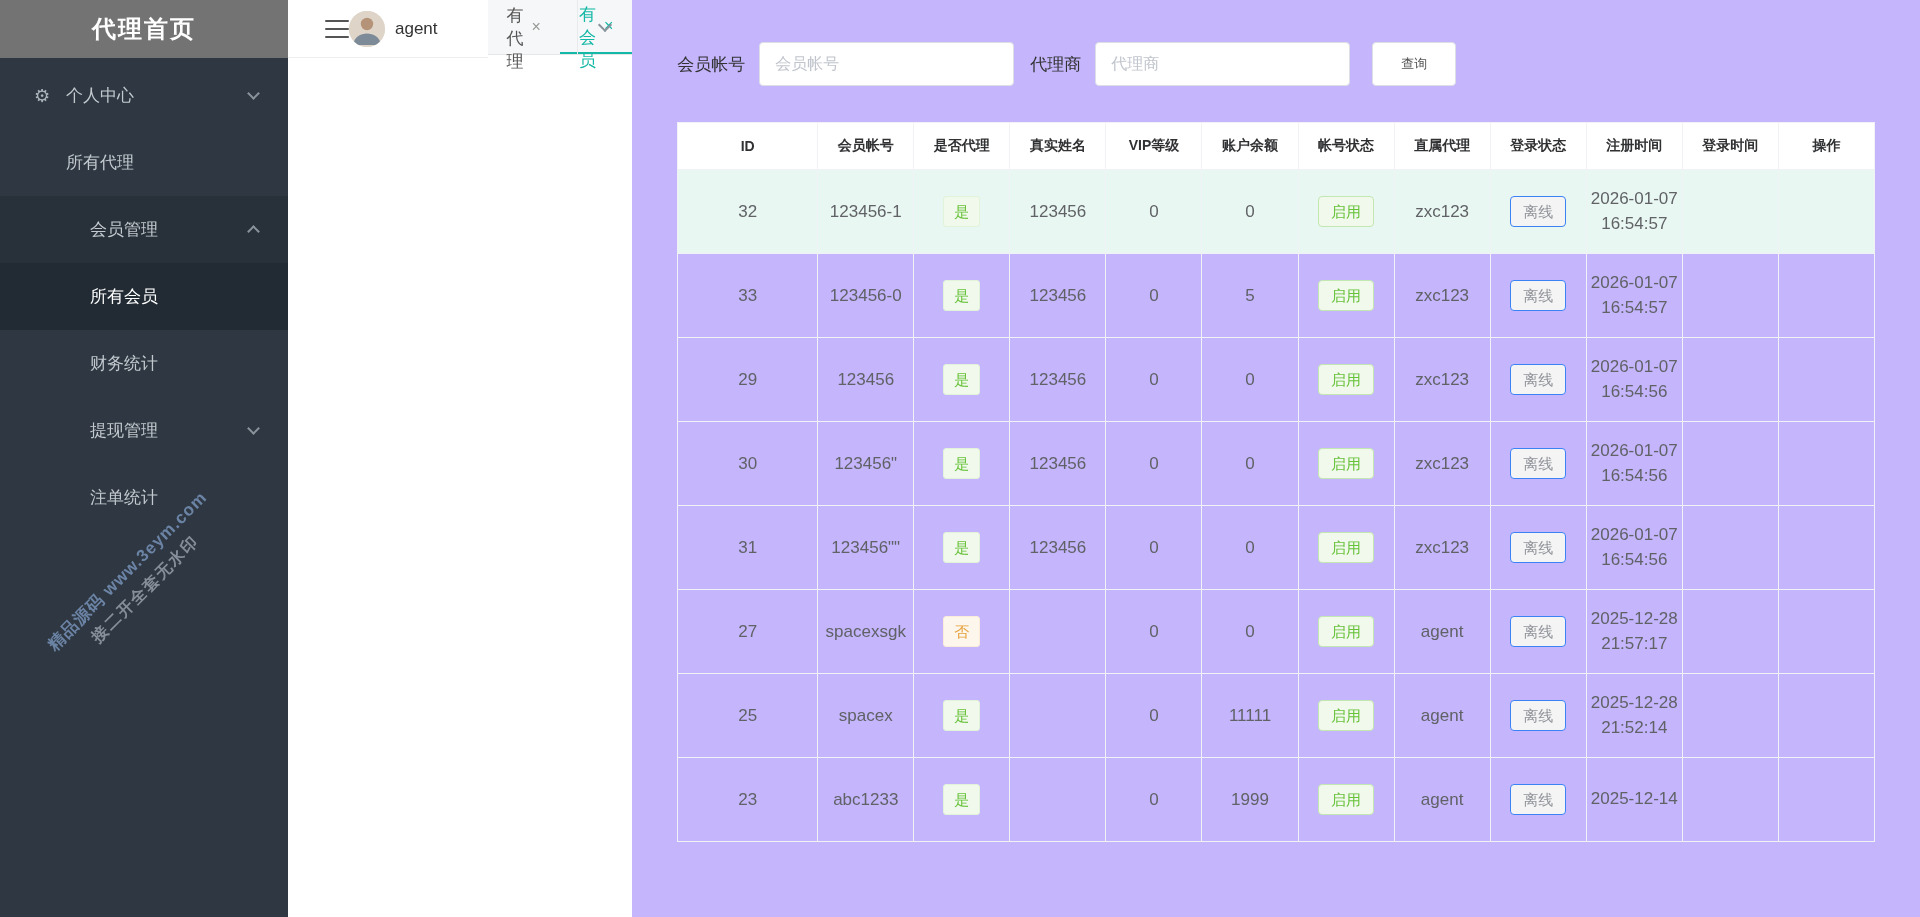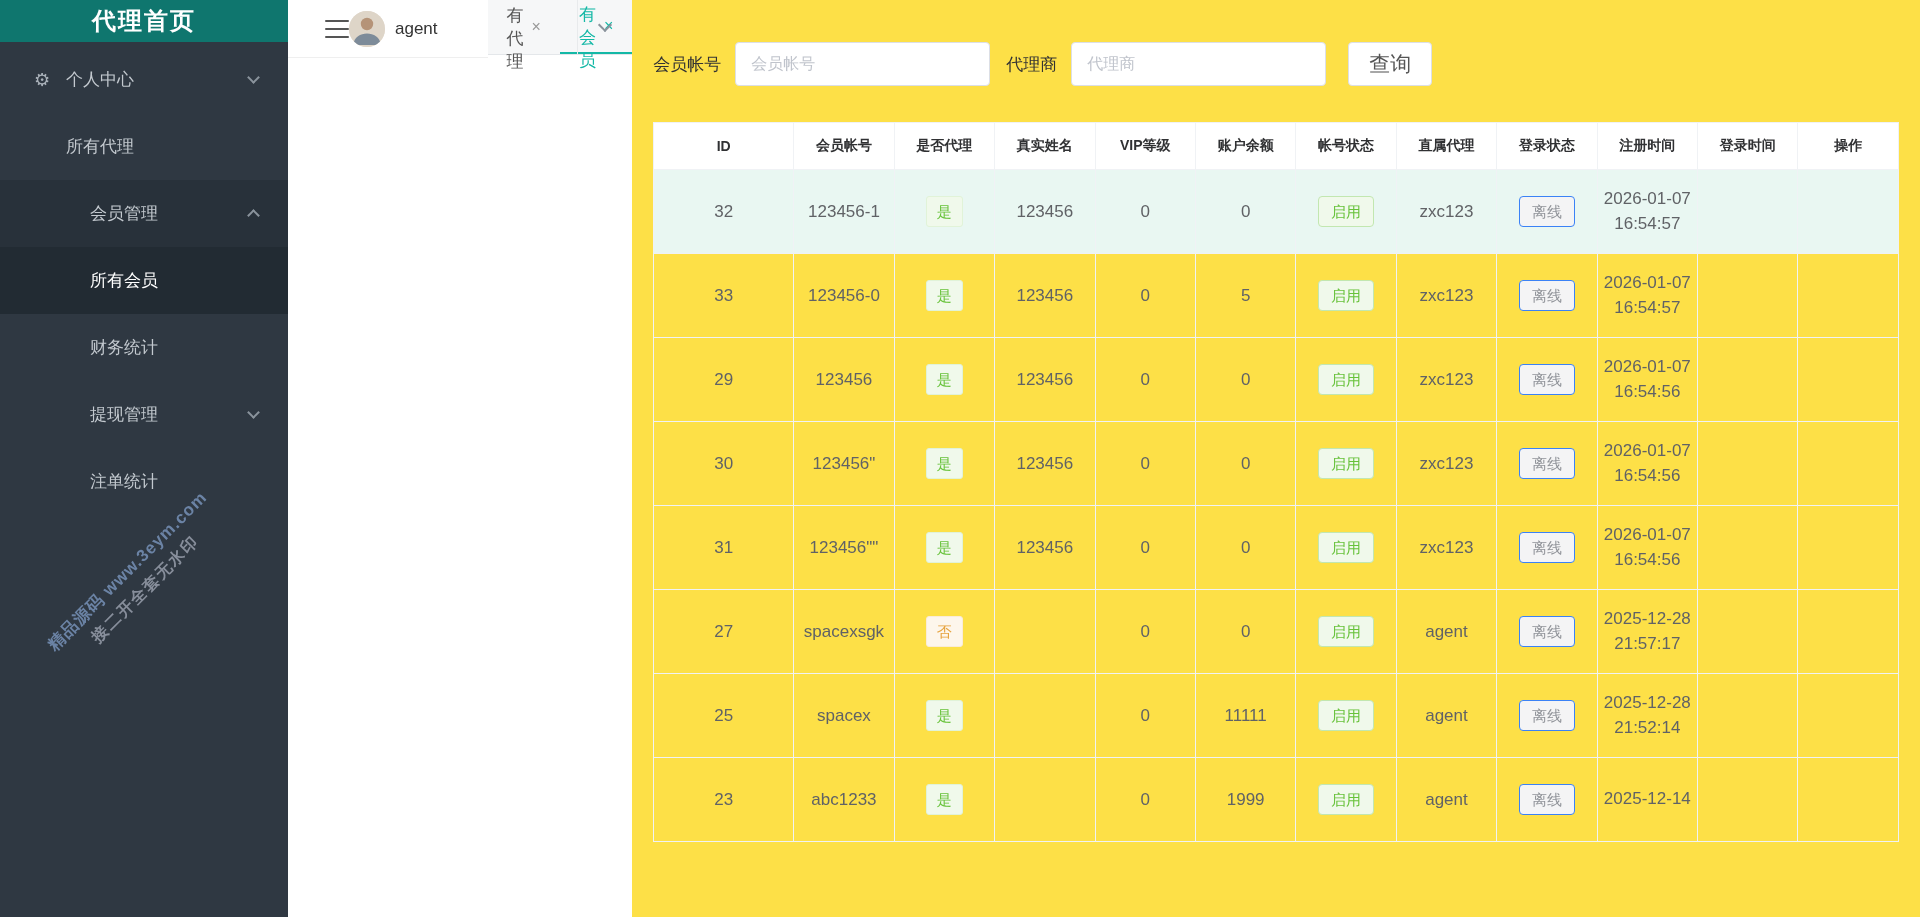--- a/index.html
+++ b/index.html
@@ -2,21 +2,21 @@
 <html><head>
 <meta charset="utf-8">
 <style>
   * { margin:0; padding:0; box-sizing:border-box; }
   html,body { width:1920px; height:917px; overflow:hidden; }
   body { font-family:"Liberation Sans","DejaVu Sans",sans-serif; background:#fff; font-size:17px; color:#333; }
   .app { display:flex; width:100%; height:100%; }
 
   
   .sidebar { width:288px; flex:0 0 288px; background:#2f3842; color:#c3c9cf; position:relative; height:100%; }
-  .logo { height:42px; background:#0f766e; color:#fff; font-size:24px; font-weight:bold; display:flex; align-items:center; justify-content:center; letter-spacing:2px; }
+  .logo { height:58px; background:#737373; color:#fff; font-size:24px; font-weight:bold; display:flex; align-items:center; justify-content:center; letter-spacing:2px; }
   .nav { padding-top:4px; }
   .nav-item { height:67px; display:flex; align-items:center; cursor:pointer; font-size:17px; position:relative; }
   .nav-item.group { padding-left:90px; }
   .nav-item.group.with-icon { padding-left:32px; }
   .nav-item.sub1 { padding-left:66px; }
   .nav-item.sub2 { padding-left:90px; }
   .nav-item.darker { background:#28313a; }
   .nav-item.active { background:#222b33; color:#ffffff; }
   .nav-icon { width:20px; height:20px; margin-right:14px; font-size:18px; color:#aab2ba; display:inline-flex; align-items:center; justify-content:center; }
   .chev { width:9px; height:9px; border-right:2px solid #8a939c; border-bottom:2px solid #8a939c; position:absolute; right:30px; }
@@ -38,28 +38,28 @@
   .username { font-size:17px; color:#333; }
 
   .tabbar { height:55px; flex:0 0 55px; background:#f6f7f8; border-bottom:1px solid #e4e7ea; display:flex; align-items:stretch; position:relative; }
   .tab { display:flex; align-items:center; gap:8px; padding:0 19px; font-size:17px; color:#555; cursor:pointer; }
   .tab .tab-close { font-size:16px; color:#999; cursor:pointer; }
   .tab.active { color:#14b8a6; border-bottom:2px solid #14b8a6; }
   .tab.active .tab-close { color:#14b8a6; }
   .tab-collapse { position:absolute; right:0; top:0; width:55px; height:100%; border-left:1px solid #e8eaec; display:flex; align-items:center; justify-content:center; cursor:pointer; }
   .tab-collapse .chev2 { width:10px; height:10px; border-right:2px solid #8a939c; border-bottom:2px solid #8a939c; transform:rotate(45deg); margin-top:-4px; }
 
-  .content { flex:1; background:#fde047; padding:0 21px; overflow:hidden; }
+  .content { flex:1; background:#c4b5fd; padding:0 45px; overflow:hidden; }
 
   
   .filters { margin-top:42px; display:flex; align-items:center; }
   .filters label { font-size:17px; color:#333; margin-right:14px; }
   .filters input { width:255px; height:44px; border:1px solid #dcdfe6; border-radius:4px; padding:0 15px; font-size:16px; color:#333; outline:none; margin-right:16px; font-family:inherit; }
   .filters input::placeholder { color:#c0c4cc; }
-  .btn-search { height:44px; width:84px; margin-left:6px; background:#fff; border:1px solid #dcdfe6; border-radius:4px; font-size:21px; color:#555; cursor:pointer; font-family:inherit; }
+  .btn-search { height:44px; width:84px; margin-left:6px; background:#fff; border:1px solid #dcdfe6; border-radius:4px; font-size:13px; color:#555; cursor:pointer; font-family:inherit; }
 
   
   table.members { width:100%; margin-top:36px; border-collapse:collapse; table-layout:fixed; }
   table.members th, table.members td { border:1px solid #f0f2f5; text-align:center; vertical-align:middle; }
   table.members th { height:47px; font-size:14px; font-weight:bold; color:#303133; background:#fff; }
   table.members th:first-child { width:140px; }
   table.members td { height:84px; font-size:17px; color:#606266; }
   tr.row-highlight td { background:#e9f7f2; }
   .badge { display:inline-block; font-size:15px; line-height:1.3; border-radius:3px; padding:5px 10px; }
   .b-green { color:#67c23a; background:#f0f9eb; border:1px solid #e1f3d8; }

